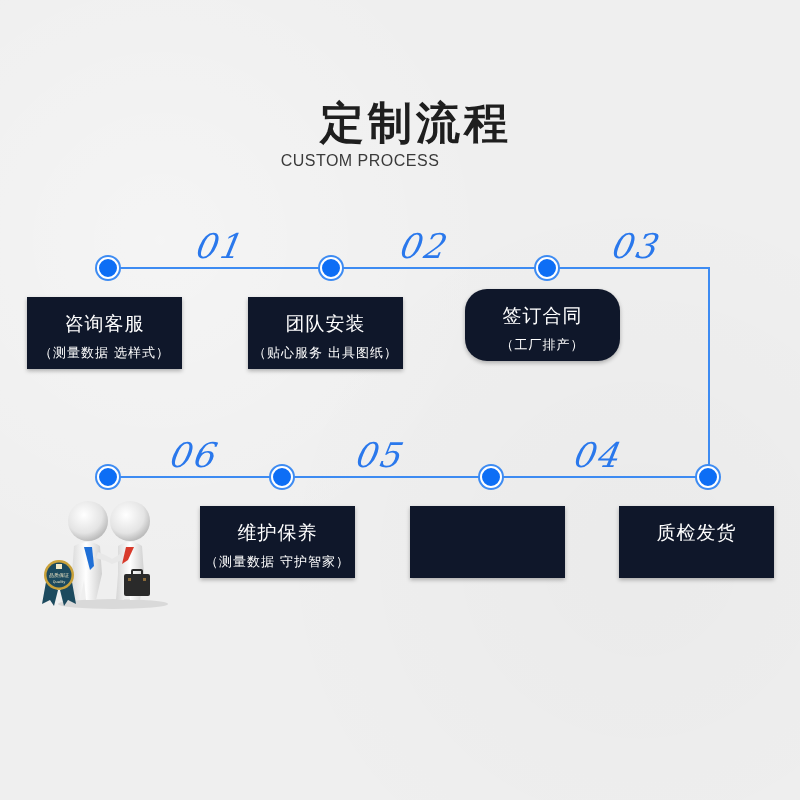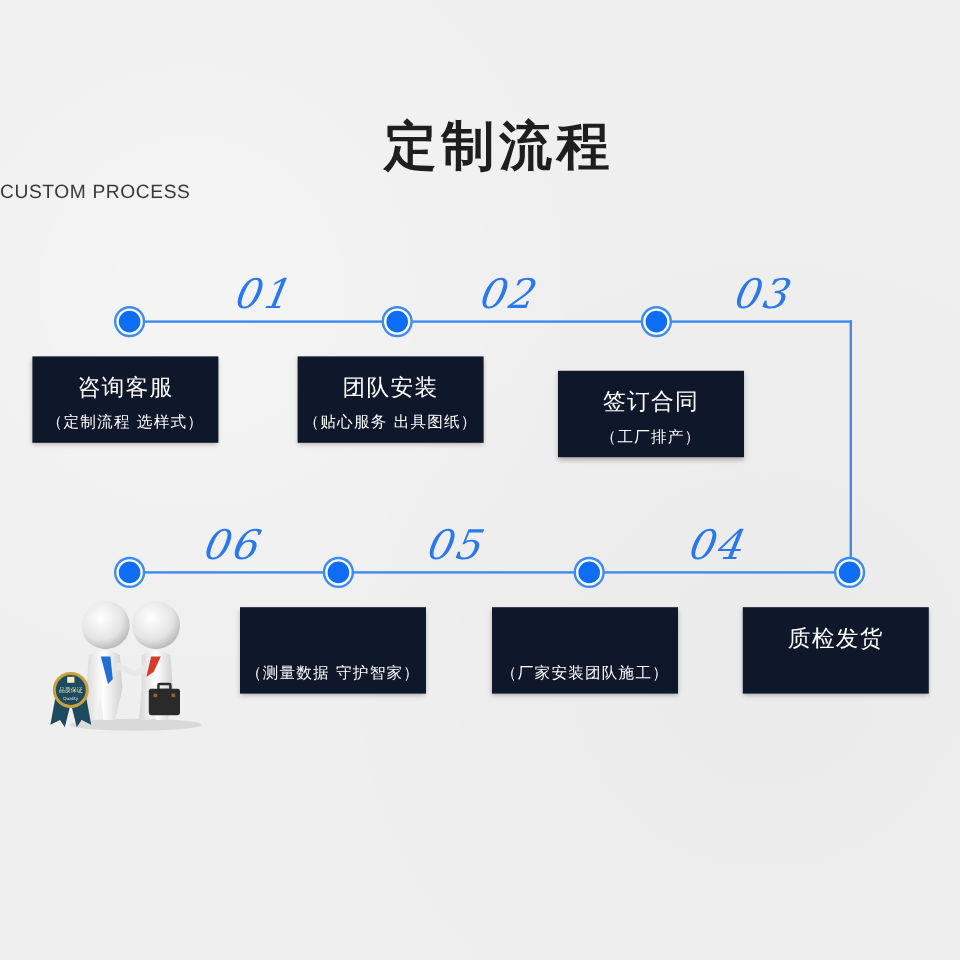--- a/index.html
+++ b/index.html
@@ -12,21 +12,21 @@
       font-family: "DejaVu Sans", "Liberation Sans", sans-serif;
       position: relative;
     }
     .title {
       position: absolute; left: 16px; top: 98px; width: 800px;
       text-align: center; font-size: 44px; font-weight: bold;
       color: #1e1e1e; letter-spacing: 4px; line-height: 50px;
     }
     .subtitle {
       position: absolute; left: 0; top: 152px; width: 720px;
-      font-size: 16px; color: #3a3a3a;
+      text-align: center; font-size: 16px; color: #3a3a3a;
       font-family: "Liberation Sans", sans-serif; letter-spacing: 0.5px;
     }
     .line { position: absolute; background: #3d8bf2; }
     .dot {
       position: absolute; width: 22px; height: 22px; border-radius: 50%;
       background: #0d6ef5; border: 2px solid #ffffff;
       box-shadow: 0 0 0 2px #3d8bf2;
     }
     .step-num {
       position: absolute; width: 90px; text-align: center;
@@ -72,36 +72,36 @@
 
 <div class="step-num" style="left:176px; top:226px;">01</div>
 <div class="step-num" style="left:380px; top:226px;">02</div>
 <div class="step-num" style="left:592px; top:226px;">03</div>
 <div class="step-num" style="left:150px; top:435px;">06</div>
 <div class="step-num" style="left:336px; top:435px;">05</div>
 <div class="step-num" style="left:554px; top:435px;">04</div>
 
 <div class="card" style="left:27px; top:297px;">
   <div class="card-title">咨询客服</div>
-  <div class="card-sub">（定制流程 选样式）</div>
+  <div class="card-sub">（测量数据 选样式）</div>
 </div>
 <div class="card" style="left:248px; top:297px;">
   <div class="card-title">团队安装</div>
   <div class="card-sub">（贴心服务 出具图纸）</div>
 </div>
-<div class="card" style="left:465px; top:309px;">
+<div class="card" style="left:465px; top:289px;border-radius:22px;">
   <div class="card-title">签订合同</div>
   <div class="card-sub">（工厂排产）</div>
 </div>
 
 <div class="card" style="left:200px; top:506px;">
+  <div class="card-title">维护保养</div>
   <div class="card-sub">（测量数据 守护智家）</div>
 </div>
 <div class="card" style="left:410px; top:506px;">
-  <div class="card-sub">（厂家安装团队施工）</div>
 </div>
 <div class="card" style="left:619px; top:506px;">
   <div class="card-title">质检发货</div>
 </div>
 
 <div class="figure">
   <svg width="150" height="120" viewBox="0 0 150 120">
     <defs>
       <radialGradient id="head" cx="40%" cy="35%" r="65%">
         <stop offset="0" stop-color="#ffffff"></stop>

